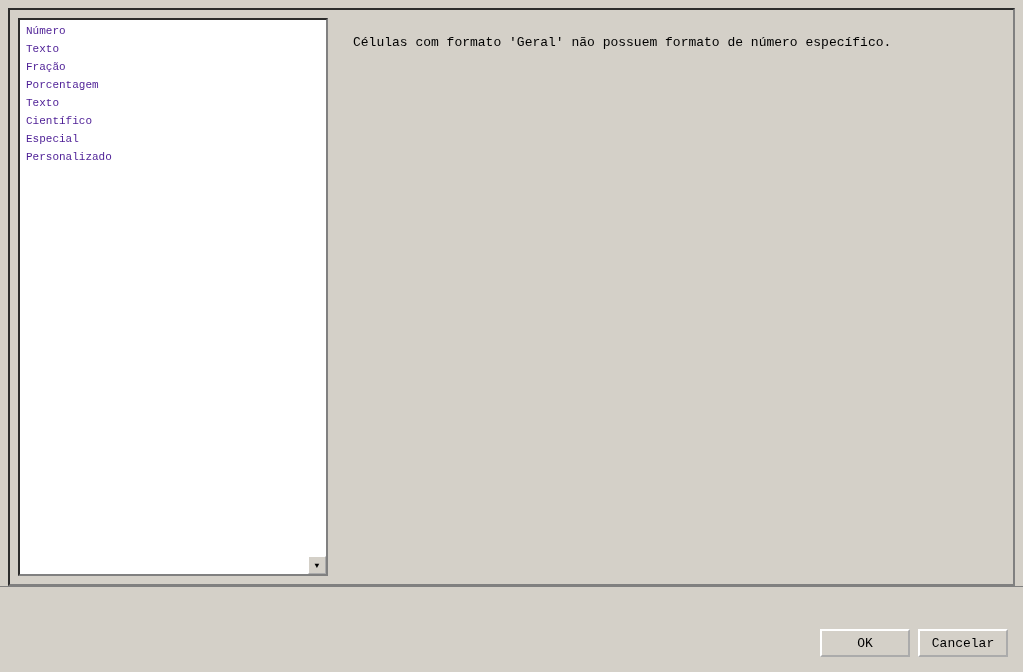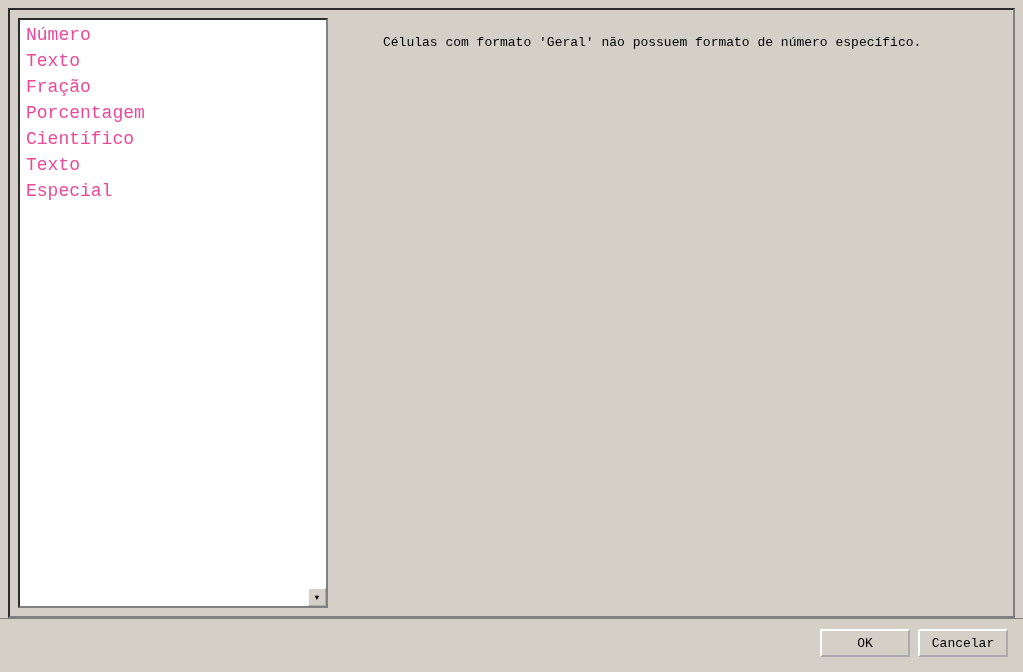--- a/index.html
+++ b/index.html
@@ -23,22 +23,22 @@
       background: #d4d0c8;
       display: flex;
       flex-direction: column;
     }
 
     .list-item {
       padding: 3px 6px;
       cursor: default;
       white-space: nowrap;
       font-family: 'Courier New', Courier, monospace;
-      font-size: 18px;
-      color: #ec4899;
+      font-size: 11px;
+      color: #4c1d95;
     }
 
     .description-text {
       font-family: 'Courier New', Courier, monospace;
       font-size: 13px;
       color: #000000;
       line-height: 1.5;
     }
 
     .button-bar {
@@ -53,20 +53,21 @@
       width: 90px;
       height: 28px;
       background: #d4d0c8;
       border: 2px outset #ffffff;
       font-family: 'Courier New', Courier, monospace;
       font-size: 13px;
       cursor: pointer;
       display: flex;
       align-items: center;
       justify-content: center;
+      margin-top: 32px;
     }
 
     .btn-ok {
       border: 2px outset #ffffff;
     }
   </style>
 </head>
 <body>
 
 <div class="dialog">
@@ -74,31 +75,32 @@
   <div style="flex:1; display:flex; flex-direction:column; margin: 8px 8px 0 8px; border: 2px inset #808080; background: #d4d0c8; padding: 8px;">
     <div style="display:flex; height:100%; gap: 0;">
 
       <div style="width:310px; border: 2px inset #808080; background: white; display:flex; flex-direction:column; position:relative;">
 
         <div style="flex:1; overflow:hidden; padding: 2px 0;">
           <div class="list-item">Número</div>
           <div class="list-item">Texto</div>
           <div class="list-item">Fração</div>
           <div class="list-item">Porcentagem</div>
+          <div class="list-item">Texto</div>
           <div class="list-item">Científico</div>
-          <div class="list-item">Texto</div>
           <div class="list-item">Especial</div>
+          <div class="list-item">Personalizado</div>
         </div>
 
         <div style="position:absolute; bottom:0; right:0; width:18px; height:18px; background:#d4d0c8; border: 1px outset #ffffff; display:flex; align-items:center; justify-content:center; cursor:pointer; font-size:8px;">
           ▼
         </div>
       </div>
 
-      <div style="flex:1; padding: 15px 25px; margin-left: 30px;">
+      <div style="flex:1; padding: 15px 25px;">
         <span class="description-text">Células com formato 'Geral' não possuem formato de número específico.</span>
       </div>
 
     </div>
   </div>
 
   <div class="button-bar">
     <button class="btn btn-ok">OK</button>
     <button class="btn">Cancelar</button>
   </div>

